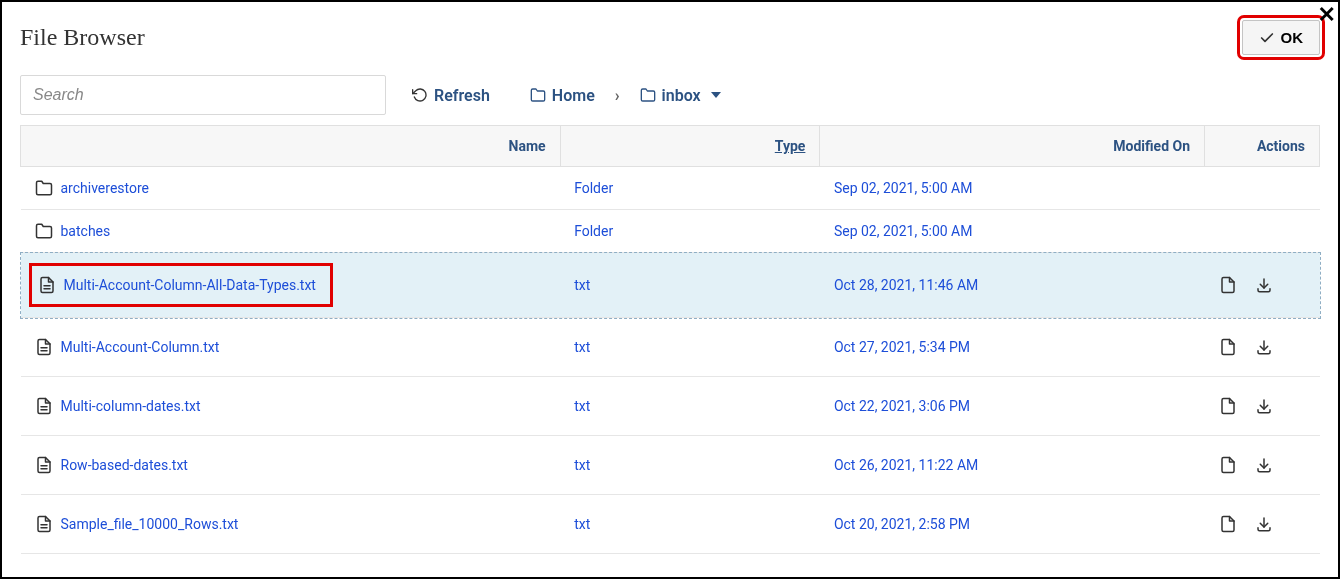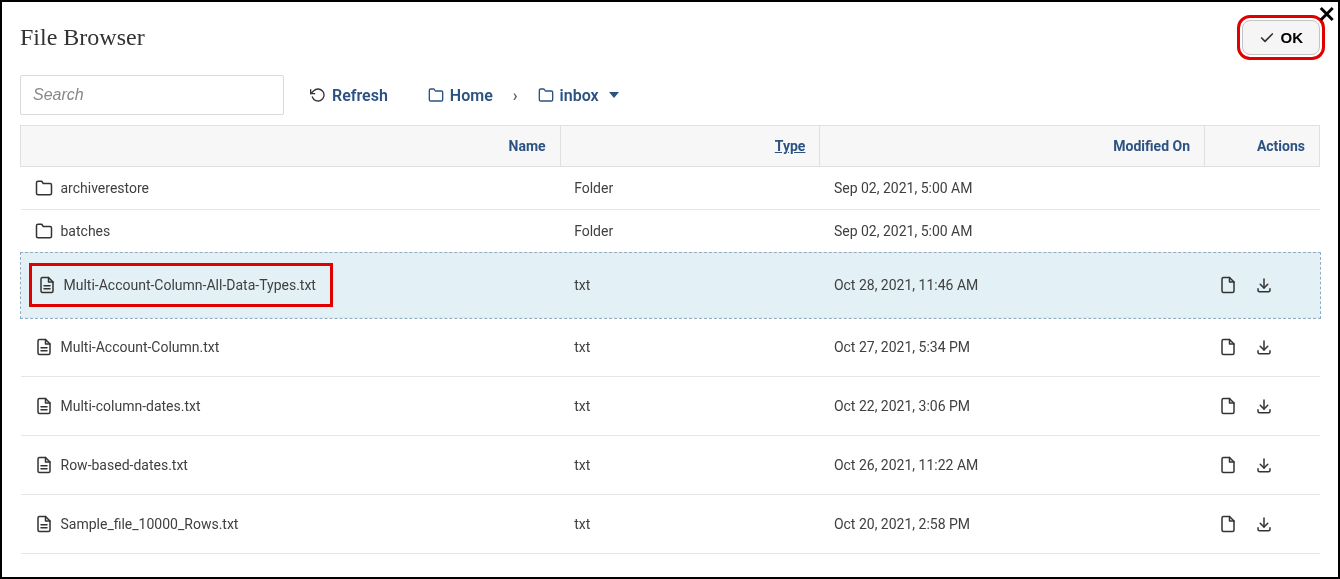--- a/index.html
+++ b/index.html
@@ -39,34 +39,34 @@
     .btn {
       display: inline-flex;
       align-items: center;
       gap: 6px;
       padding: 8px 16px;
       border: 1px solid #c4c4c4;
       background: #f5f5f5;
       font-size: 15px;
       font-weight: 600;
       cursor: pointer;
-      border-radius: 8px;
+      border-radius: 2px;
     }
     .btn-ok {
       outline: 3px solid #e10000;
       outline-offset: 2px;
     }
     .toolbar {
       display: flex;
       align-items: center;
       gap: 10px;
       padding: 10px 18px 10px 18px;
     }
     .search-input {
-      width: 264px;
+      width: 366px;
       padding: 10px 12px;
       border: 1px solid #d9d9d9;
       font-size: 16px;
       font-style: italic;
       color: #666;
       border-radius: 2px;
     }
     .search-input::placeholder { color: #888; font-style: italic; }
     .toolbar-link {
       display: inline-flex;
@@ -102,21 +102,21 @@
       background: #f7f7f7;
       border: 1px solid #e0e0e0;
       color: #2c5282;
       font-weight: 700;
       font-size: 14px;
     }
     .table td {
       padding: 12px 14px;
       border-bottom: 1px solid #e6e6e6;
       font-size: 14px;
-      color: #404040;
+      color: #1d4ed8;
     }
     .col-name { width: 540px; }
     .col-type { width: 260px; text-decoration: underline; }
     .col-mod { width: 385px; }
     .col-actions { width: 115px; }
     .name-cell {
       display: flex;
       align-items: center;
       gap: 8px;
     }

